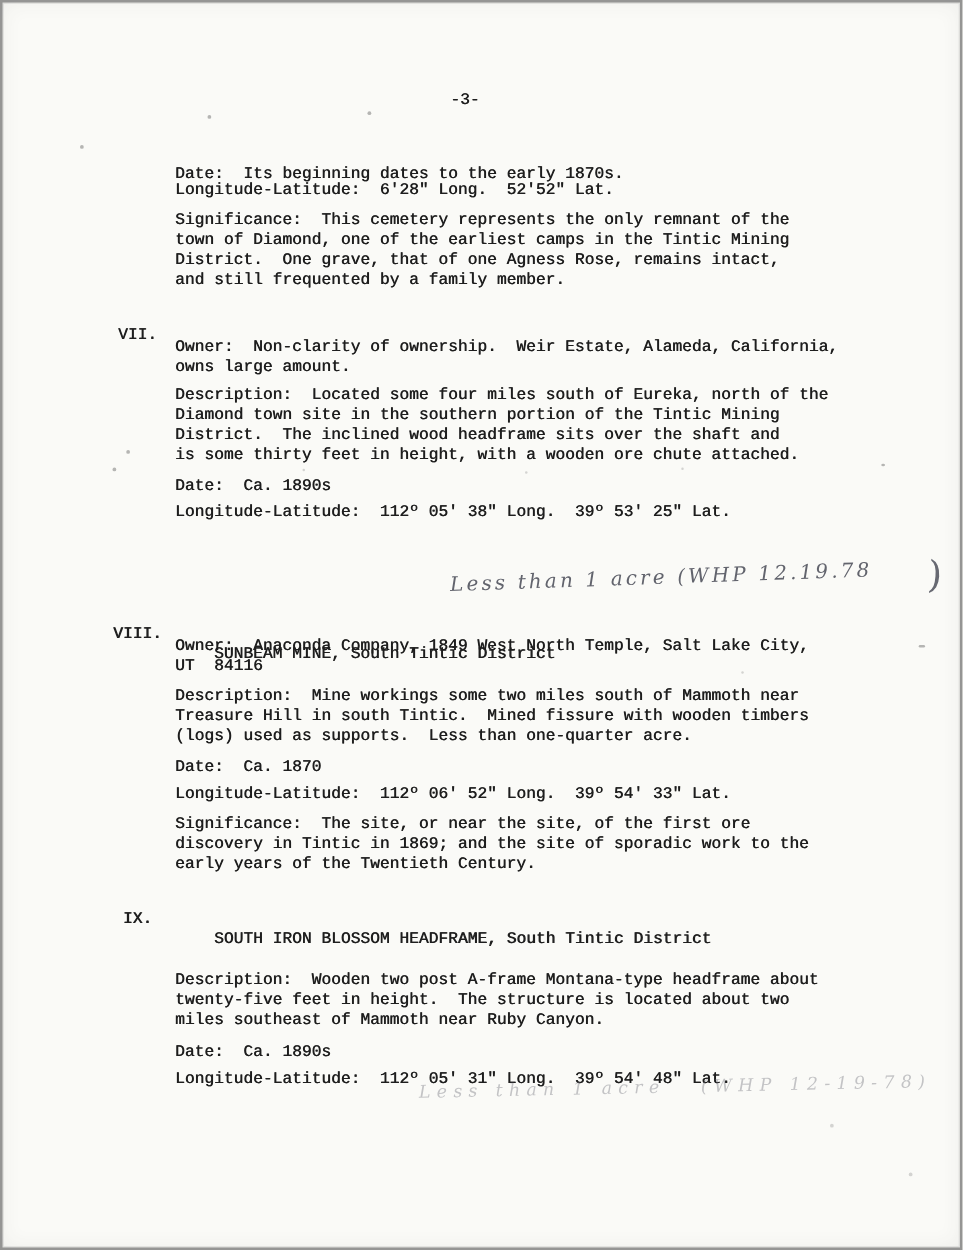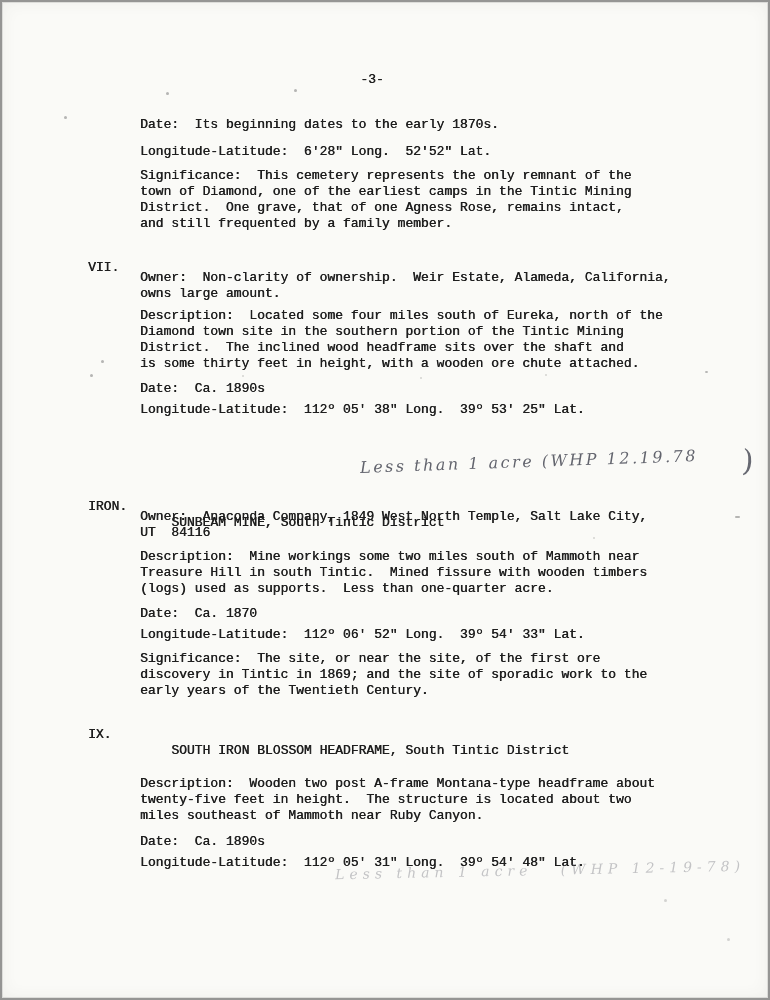--- a/index.html
+++ b/index.html
@@ -34,21 +34,21 @@
     text-align: center;
     font-size: 13px;
     line-height: 16px;
     text-shadow: 0.4px 0 0 currentColor;
   }
   .heading { position: absolute; left: 140px; font-size: 13px; line-height: 16px; white-space: pre; text-shadow: 0.45px 0 0 currentColor; }
   .heading .numeral {
     position: absolute;
     left: -52px;
     width: 44px;
-    text-align: left;
+    text-align: center;
     text-shadow: 0.45px 0 0 currentColor;
   }
   .handwriting {
     position: absolute;
     font-family: "DejaVu Serif", serif;
     font-style: italic;
     color: #4e505b;
     white-space: pre;
   }
   .hw-1 {
@@ -82,21 +82,21 @@
   .sp.faint { opacity: 0.28; }
   .sp.mid { opacity: 0.5; }
 </style>
 </head>
 <body>
 
 <div class="page">
 
   <div class="page-num">-3-</div>
 
-  <div class="t" style="top:117px">Date:  Its beginning dates to the early 1870s.</div>
+  <div class="t" style="top:131px">Date:  Its beginning dates to the early 1870s.</div>
   <div class="t" style="top:144px">Longitude-Latitude:  6'28" Long.  52'52" Lat.</div>
   <div class="t" style="top:168px">Significance:  This cemetery represents the only remnant of the
 town of Diamond, one of the earliest camps in the Tintic Mining
 District.  One grave, that of one Agness Rose, remains intact,
 and still frequented by a family member.</div>
 
   <div class="heading" style="top:244px">
     <span class="numeral">VII.</span>
   </div>
   <div class="t" style="top:270px">Owner:  Non-clarity of ownership.  Weir Estate, Alameda, California,
@@ -104,21 +104,21 @@
   <div class="t" style="top:308px">Description:  Located some four miles south of Eureka, north of the
 Diamond town site in the southern portion of the Tintic Mining
 District.  The inclined wood headframe sits over the shaft and
 is some thirty feet in height, with a wooden ore chute attached.</div>
   <div class="t" style="top:381px">Date:  Ca. 1890s</div>
   <div class="t" style="top:402px">Longitude-Latitude:  112º 05' 38" Long.  39º 53' 25" Lat.</div>
   <div class="handwriting hw-1">Less than 1 acre (WHP 12.19.78</div>
   <div class="hw-paren">)</div>
 
   <div class="heading" style="top:483px">
-    <span class="numeral">IRON.</span>
+    <span class="numeral">VIII.</span>
     <span>SUNBEAM MINE, South Tintic District</span>
   </div>
   <div class="t" style="top:509px">Owner:  Anaconda Company, 1849 West North Temple, Salt Lake City,
 UT  84116</div>
   <div class="t" style="top:549px">Description:  Mine workings some two miles south of Mammoth near
 Treasure Hill in south Tintic.  Mined fissure with wooden timbers
 (logs) used as supports.  Less than one-quarter acre.</div>
   <div class="t" style="top:606px">Date:  Ca. 1870</div>
   <div class="t" style="top:627px">Longitude-Latitude:  112º 06' 52" Long.  39º 54' 33" Lat.</div>
   <div class="t" style="top:651px">Significance:  The site, or near the site, of the first ore

